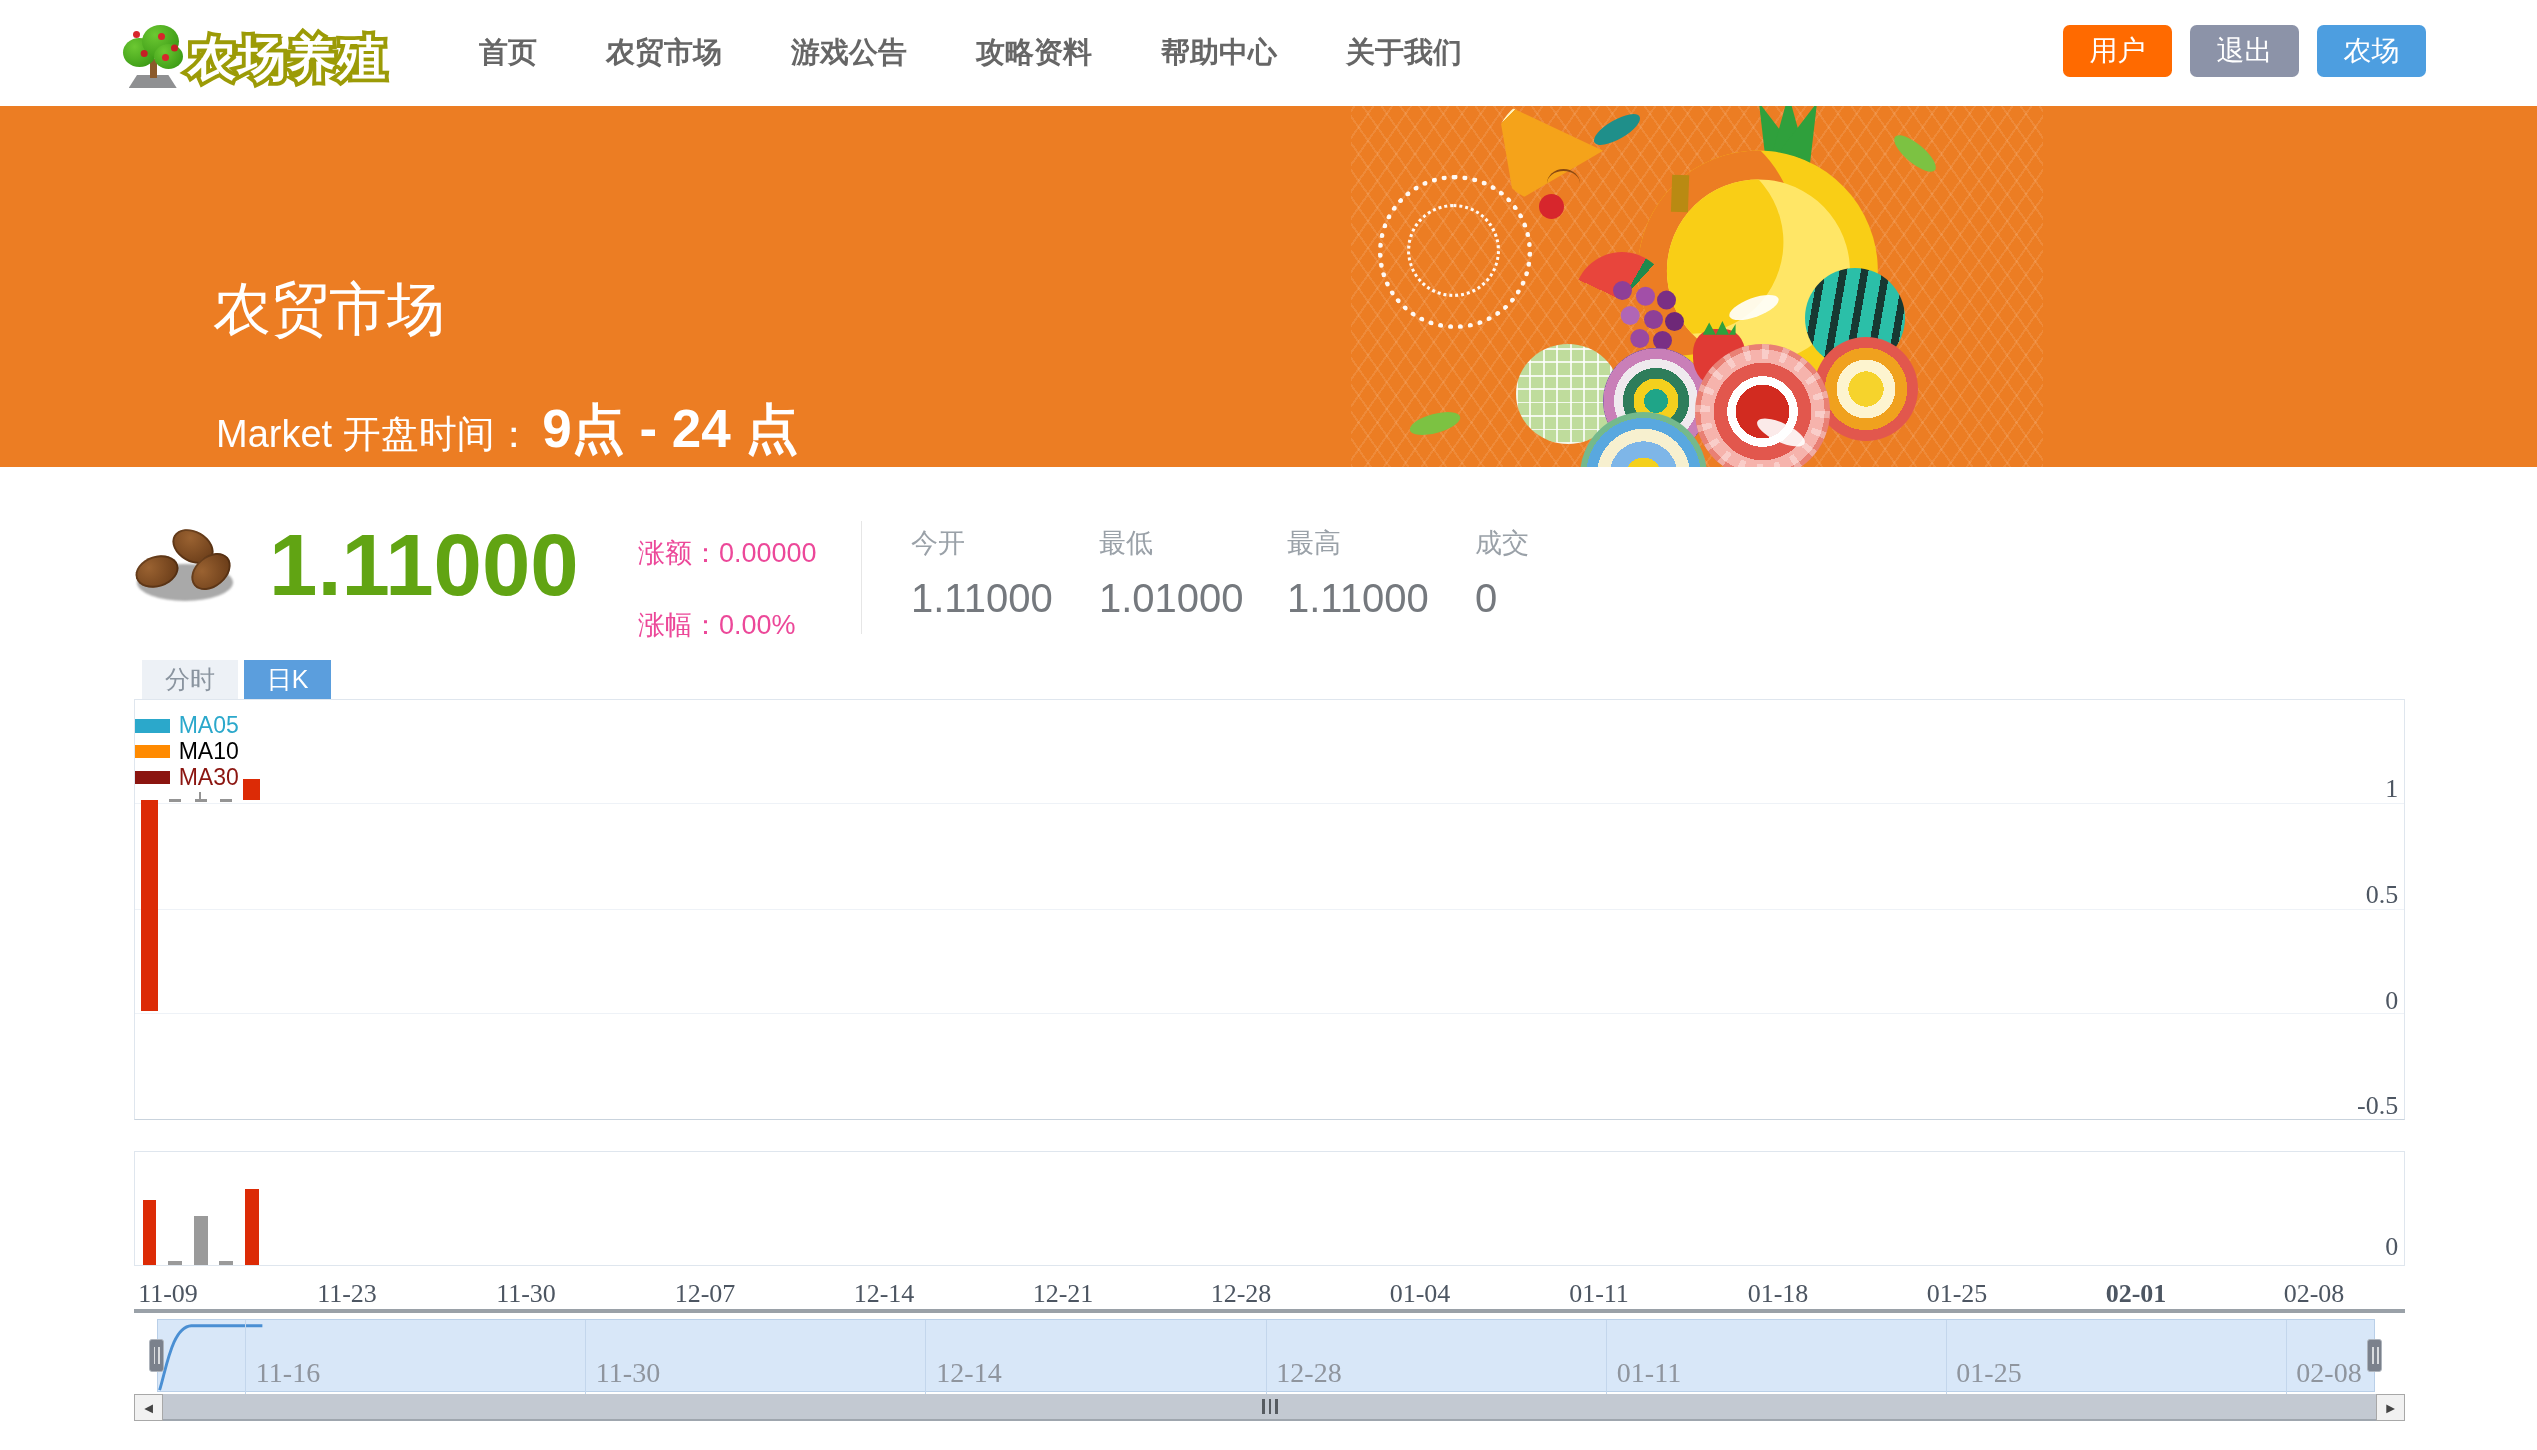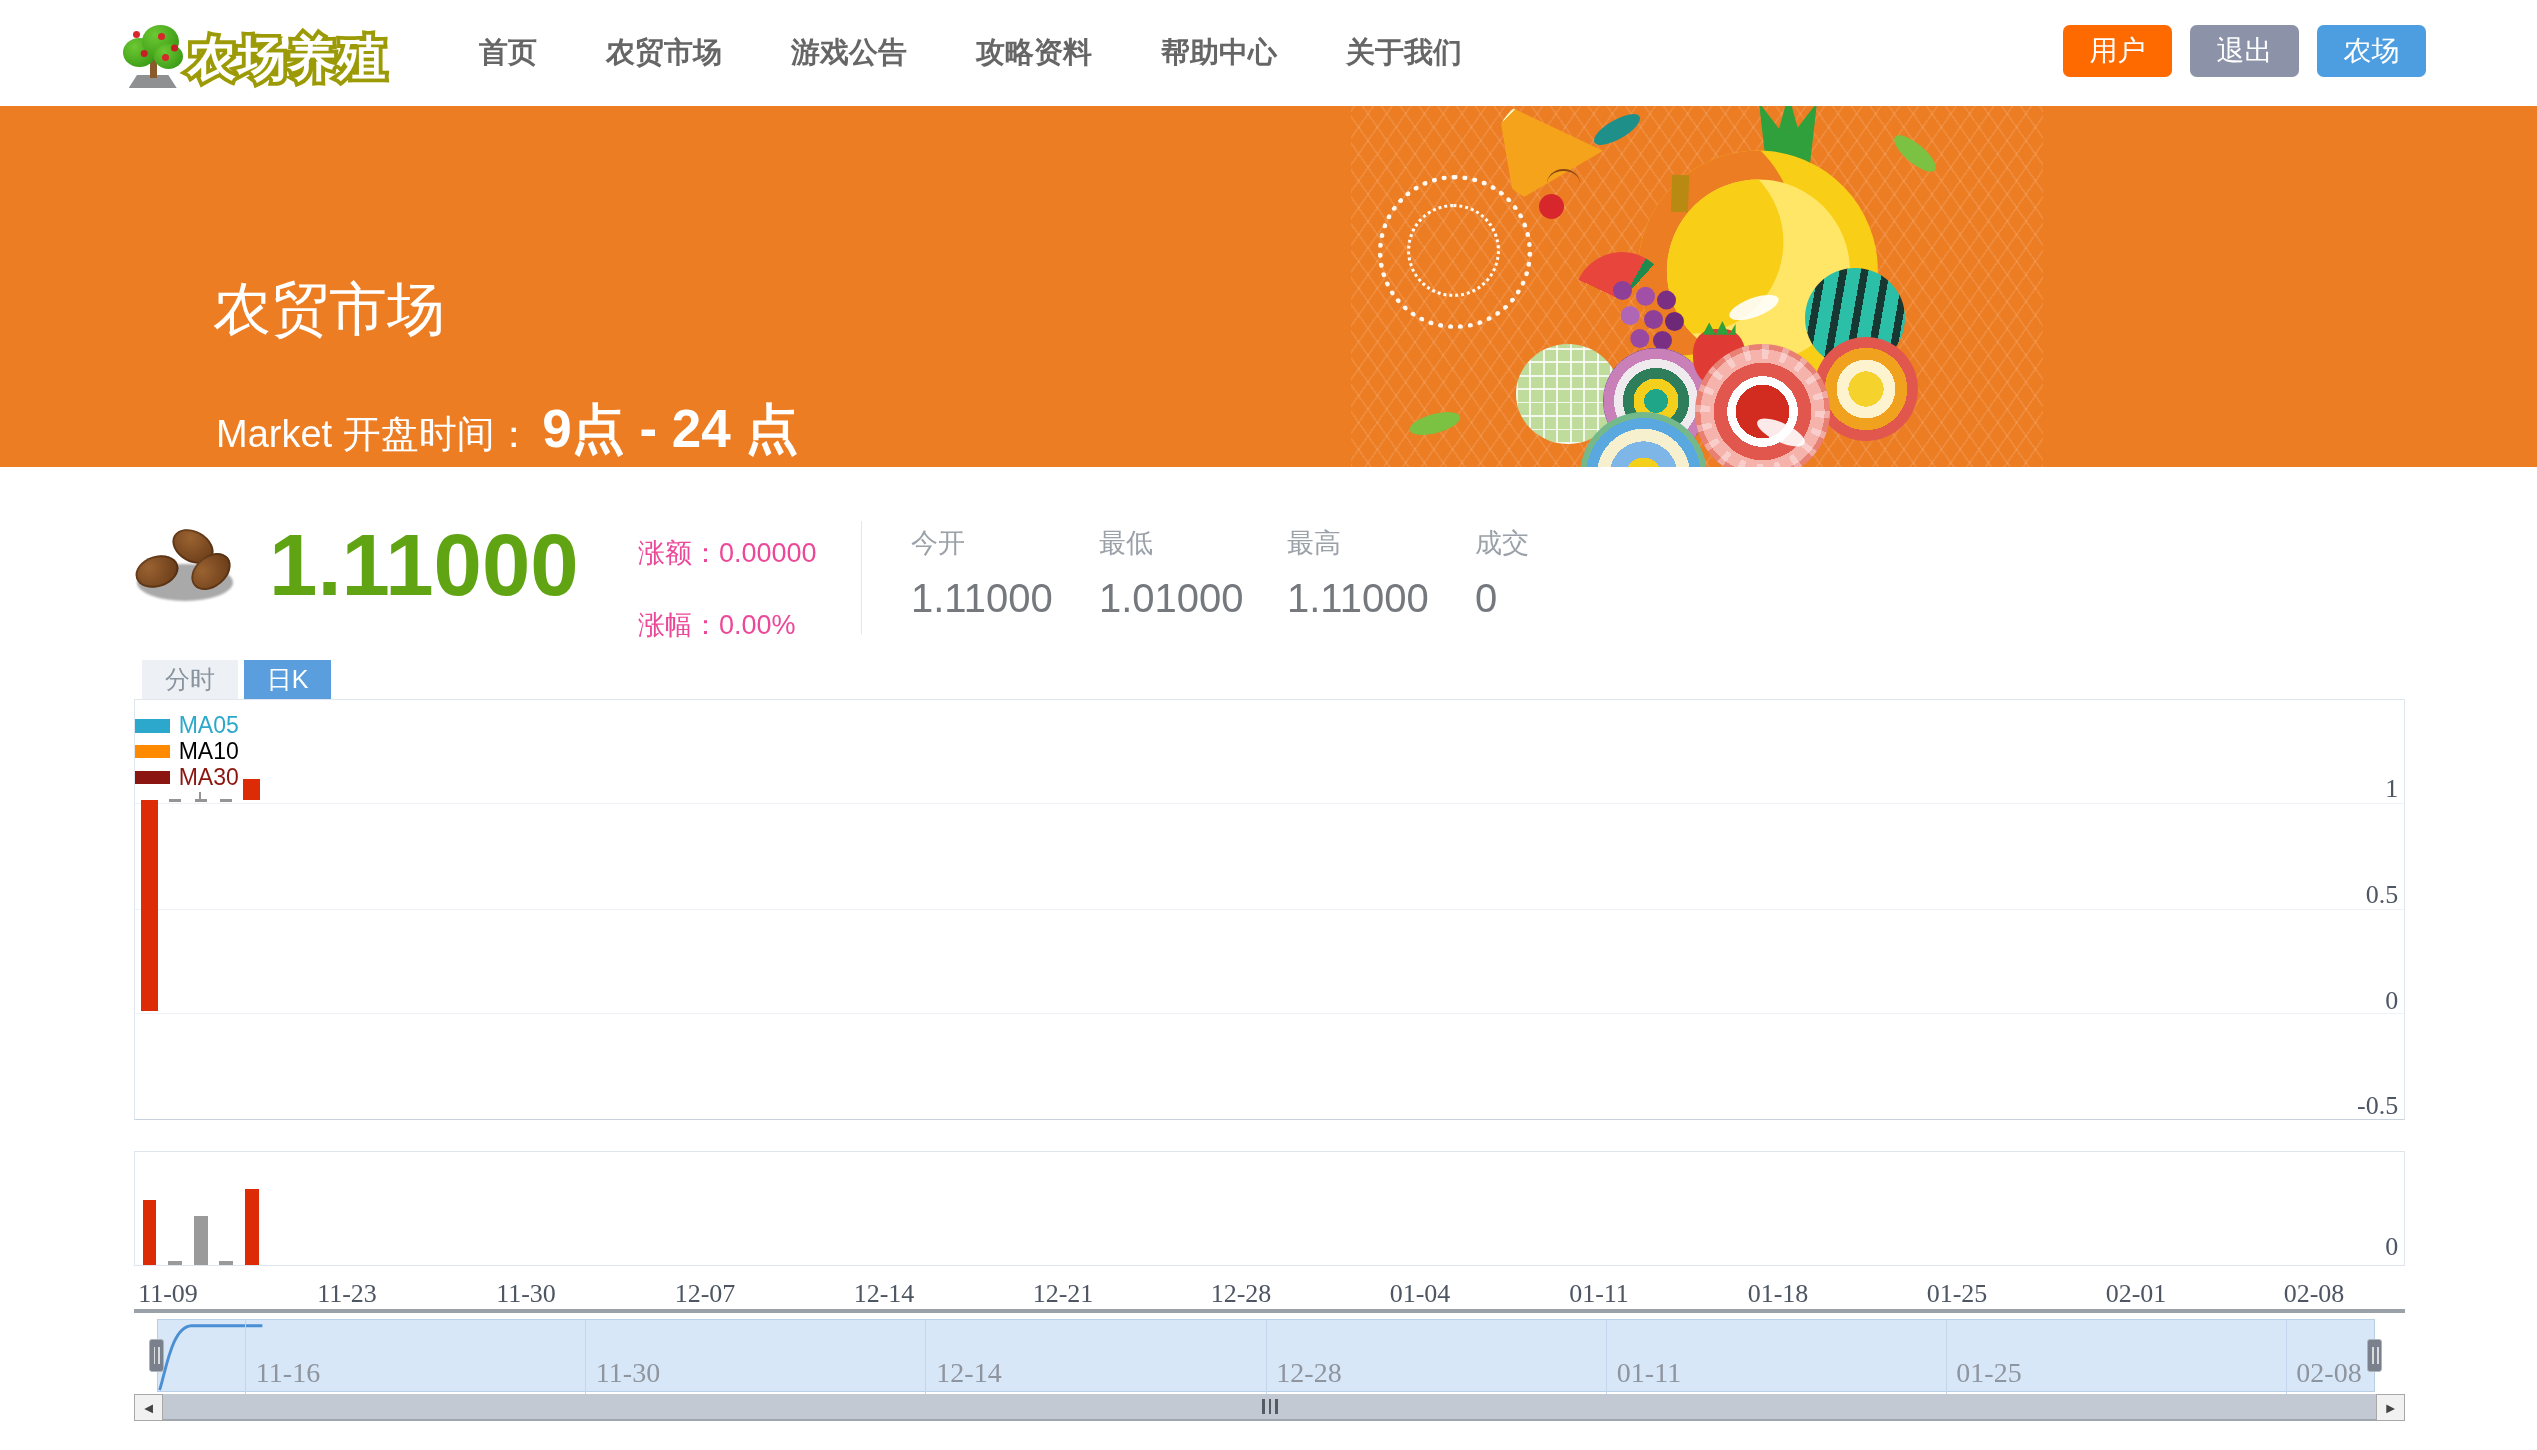--- a/index.html
+++ b/index.html
@@ -292,21 +292,21 @@
       <div class="xtick" style="left: 347px;">11-23</div>
       <div class="xtick" style="left: 526px;">11-30</div>
       <div class="xtick" style="left: 705px;">12-07</div>
       <div class="xtick" style="left: 884px;">12-14</div>
       <div class="xtick" style="left: 1063px;">12-21</div>
       <div class="xtick" style="left: 1241px;">12-28</div>
       <div class="xtick" style="left: 1420px;">01-04</div>
       <div class="xtick" style="left: 1599px;">01-11</div>
       <div class="xtick" style="left: 1778px;">01-18</div>
       <div class="xtick" style="left: 1957px;">01-25</div>
-      <div class="xtick" style="left: 2136px;">02-01</div>
+      <div class="xtick" style="left: 2136px; font-weight: bold;">02-01</div>
       <div class="xtick" style="left: 2314px;">02-08</div>
     </div>
   <div id="axisline"></div>
 
   <div id="dzoom">
     <div id="dz-blue"></div>
     <svg id="dz-svg" width="2250" height="73" viewBox="0 0 2340 76">
       <path d="M15 74 C 22 52 28 8 48 7 L122 7" fill="none" stroke="#4a8fd3" stroke-width="3"></path>
     </svg>
     <div class="dz-h" style="left:4.8px;"></div>

